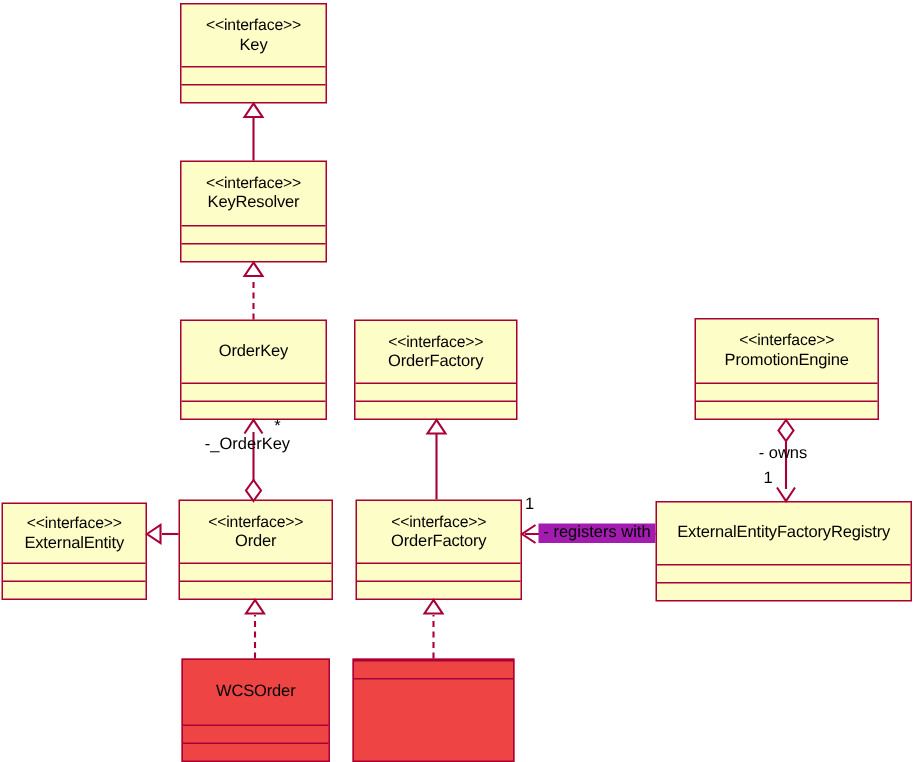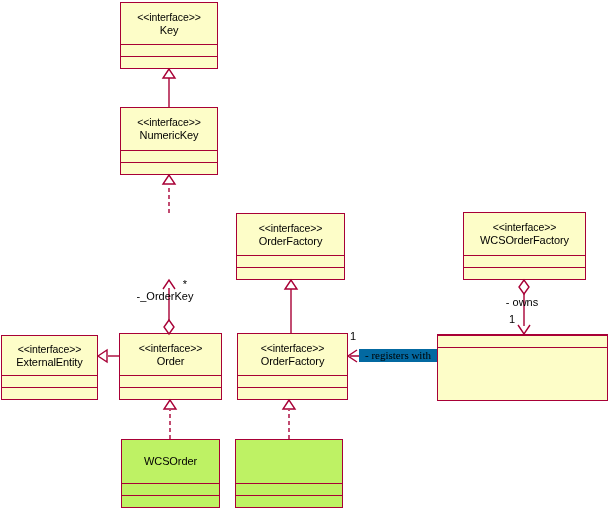--- a/index.html
+++ b/index.html
@@ -13,21 +13,21 @@
   }
   .uml-box {
     position: absolute;
     box-sizing: border-box;
     border: 1.6px solid #A80036;
     background: #FDFDC8;
     display: flex;
     flex-direction: column;
     color: #000;
   }
-  .uml-box.impl { background: #bef264; justify-content: flex-end; }
+  .uml-box.impl { background: #ef4444; }
   .uml-title {
     flex: 1 1 auto;
     display: flex;
     flex-direction: column;
     align-items: center;
     justify-content: center;
     line-height: 13px;
     overflow: hidden;
   }
   .stereo {
@@ -52,59 +52,66 @@
     width: 610px; height: 508px;
   }
   .rel-label {
     position: absolute;
     font-size: 11px;
     color: #000;
     text-align: center;
     line-height: 13px;
     white-space: nowrap;
   }
-  .on-line { background: #0369a1; padding: 0 1px; font-family: Liberation Serif, serif; }
+  .on-line { background: #a21caf; padding: 0 1px; }
 </style>
 </head>
 <body>
 
 <div id="canvas">
 
   <div class="uml-box" style="left:120px;top:2px;width:98px;height:67px;">
     <div class="uml-title">
       <span class="stereo">&lt;&lt;interface&gt;&gt;</span>
       <span class="cname">Key</span>
     </div>
     <div class="compartment"></div>
     <div class="compartment"></div>
   </div>
 
   <div class="uml-box" style="left:120px;top:107px;width:98px;height:68px;">
     <div class="uml-title">
       <span class="stereo">&lt;&lt;interface&gt;&gt;</span>
-      <span class="cname">NumericKey</span>
-    </div>
-    <div class="compartment"></div>
-    <div class="compartment"></div>
-  </div>
-
+      <span class="cname">KeyResolver</span>
+    </div>
+    <div class="compartment"></div>
+    <div class="compartment"></div>
+  </div>
+
+  <div class="uml-box" style="left:120px;top:213px;width:98px;height:67px;">
+    <div class="uml-title">
+      <span class="cname">OrderKey</span>
+    </div>
+    <div class="compartment"></div>
+    <div class="compartment"></div>
+  </div>
 
   <div class="uml-box" style="left:236px;top:213px;width:109px;height:67px;">
     <div class="uml-title">
       <span class="stereo">&lt;&lt;interface&gt;&gt;</span>
       <span class="cname">OrderFactory</span>
     </div>
     <div class="compartment"></div>
     <div class="compartment"></div>
   </div>
 
   <div class="uml-box" style="left:463px;top:212px;width:123px;height:68px;">
     <div class="uml-title">
       <span class="stereo">&lt;&lt;interface&gt;&gt;</span>
-      <span class="cname">WCSOrderFactory</span>
+      <span class="cname">PromotionEngine</span>
     </div>
     <div class="compartment"></div>
     <div class="compartment"></div>
   </div>
 
   <div class="uml-box" style="left:1px;top:335px;width:97px;height:65px;">
     <div class="uml-title">
       <span class="stereo">&lt;&lt;interface&gt;&gt;</span>
       <span class="cname">ExternalEntity</span>
     </div>
@@ -124,20 +131,23 @@
   <div class="uml-box" style="left:237px;top:333px;width:111px;height:67px;">
     <div class="uml-title">
       <span class="stereo">&lt;&lt;interface&gt;&gt;</span>
       <span class="cname">OrderFactory</span>
     </div>
     <div class="compartment"></div>
     <div class="compartment"></div>
   </div>
 
   <div class="uml-box" style="left:437px;top:334px;width:171px;height:67px;">
+    <div class="uml-title">
+      <span class="cname">ExternalEntityFactoryRegistry</span>
+    </div>
     <div class="compartment"></div>
     <div class="compartment"></div>
   </div>
 
   <div class="uml-box impl" style="left:121px;top:439px;width:99px;height:69px;">
     <div class="uml-title">
       <span class="cname">WCSOrder</span>
     </div>
     <div class="compartment"></div>
     <div class="compartment"></div>

